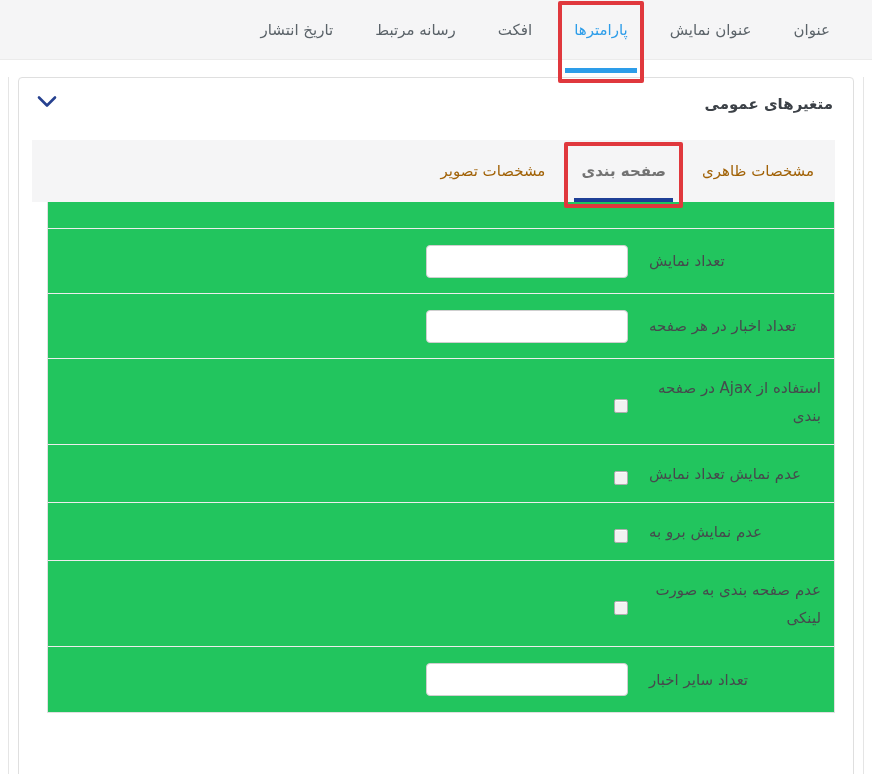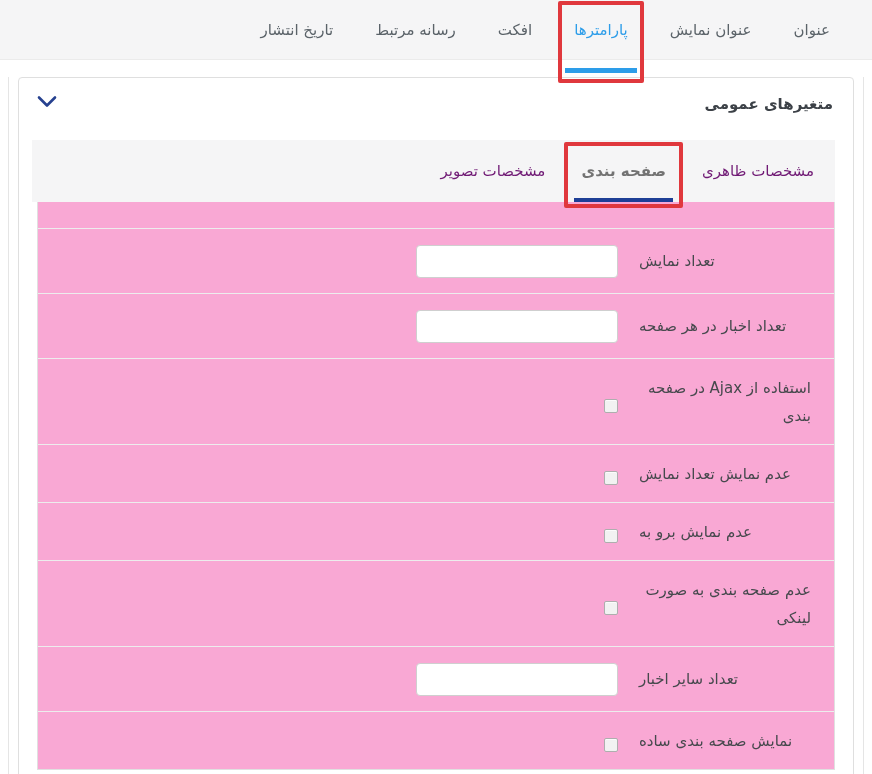--- a/index.html
+++ b/index.html
@@ -30,30 +30,30 @@
     align-items:flex-start; padding:15px 20px 0 16px; height:62px;gap:8px; }
   .chev-btn { background:none; border:none; cursor:pointer; padding:2px;
     line-height:0; }
   .card-title { font-size:15px; color:#3c4147; padding-top:2px; }
 
   
   .subtabs { position:relative; margin:0 18px 0 13px; height:62px;
     background:#f5f5f6; direction:rtl; display:flex; align-items:stretch;
     padding:0 6px; gap:6px; }
   .subtab { position:relative; height:62px; line-height:62px; padding:0 15px;
-    font-size:15px; color:#701a75; cursor:pointer; white-space:nowrap; }
+    font-size:15px; color:#a16207; cursor:pointer; white-space:nowrap; }
   .subtab.active { color:#737373; font-weight:bold; }
   .subtab.active .underline { position:absolute; left:8px; right:8px; bottom:0;
     height:4px; background:#1e3f96; }
   .anno-box2 { position:absolute; left:-2px; right:-2px; top:2px; bottom:-6px;
     border:4px solid #e0383d; border-radius:2px; pointer-events:none; }
 
   
-  .panel { margin:0 18px 0 18px; border:1px solid #e0e0e0; border-top:none;
-    background:#f9a8d4; }
+  .panel { margin:0 18px 0 28px; border:1px solid #e0e0e0; border-top:none;
+    background:#22c55e; }
   .frow { display:flex; direction:ltr; border-bottom:1px solid #ededed; }
   .frow:last-child { border-bottom:none; }
   .row-empty { height:27px; }
   .row-input { align-items:center; min-height:65px; }
   .row-check { align-items:center; padding:15px 0 14px 0; min-height:57px; }
   .cell-control { flex:0 0 580px; display:flex; justify-content:flex-end; }
   .cell-label { margin-left:21px; max-width:172px; direction:rtl;
     font-size:15px; color:#46494d; line-height:28px; }
   .tinput { width:202px; height:33px; border:1px solid #cfcfcf; border-radius:4px;
     background:#fff; outline:none; padding:0 8px; font-size:14px;
@@ -152,22 +152,16 @@
         <div class="cell-label">عدم صفحه بندی به صورت لینکی</div>
       </div>
 
       <div class="frow row-input">
         <div class="cell-control">
           <input type="text" class="tinput" value="" style="">
         </div>
         <div class="cell-label">تعداد سایر اخبار</div>
       </div>
 
-      <div class="frow row-check">
-        <div class="cell-control">
-          <input type="checkbox" class="cb" style="">
-        </div>
-        <div class="cell-label">نمایش صفحه بندی ساده</div>
-      </div>
 
     </div>
   </section>
 </div>
 
 </body></html>

